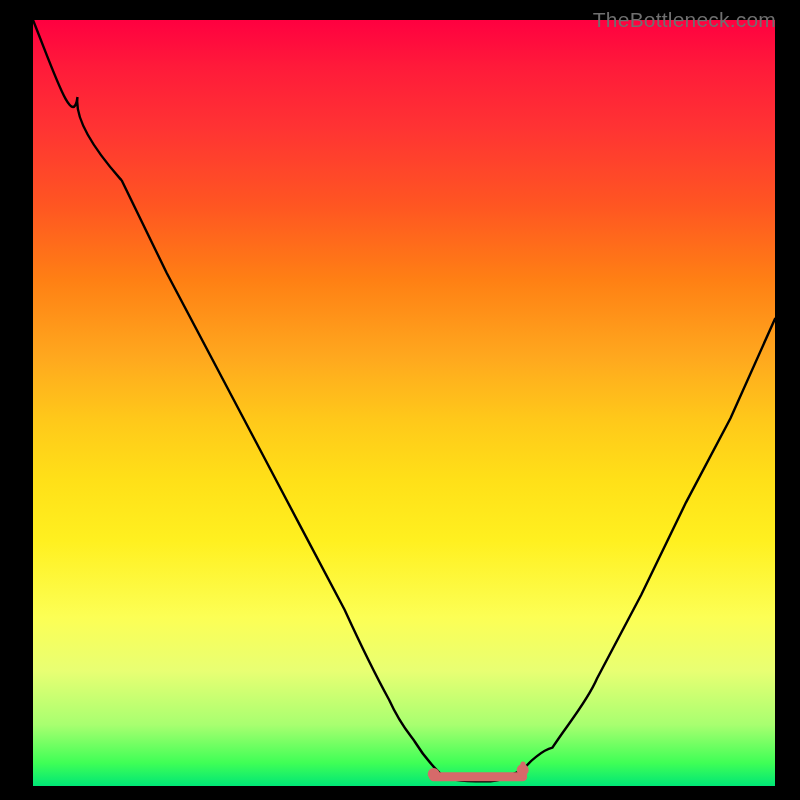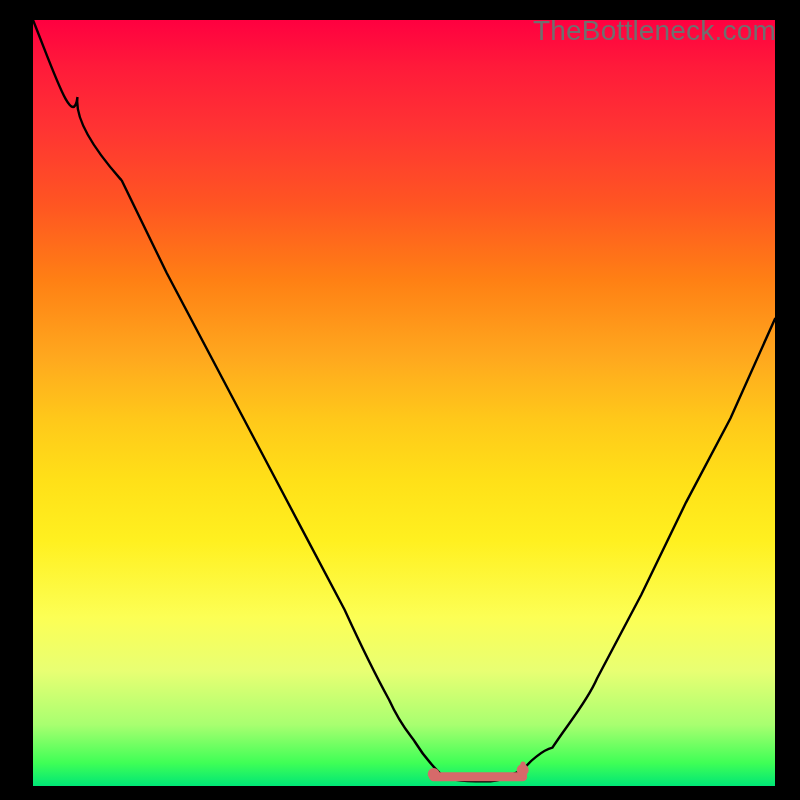--- a/index.html
+++ b/index.html
@@ -44,24 +44,24 @@
   }
   .curve-svg {
     position: absolute;
     left: 0;
     top: 0;
     width: 742px;
     height: 766px;
   }
   .watermark {
     position: absolute;
-    top: 15px;
+    top: 8px;
     right: 24px;
     color: #6f6f6f;
-    font-size: 28px;
+    font-size: 21px;
     font-weight: 500;
     letter-spacing: 0.2px;
     user-select: none;
   }
 </style>
 </head>
 <body>
 
 <div class="frame">
 

